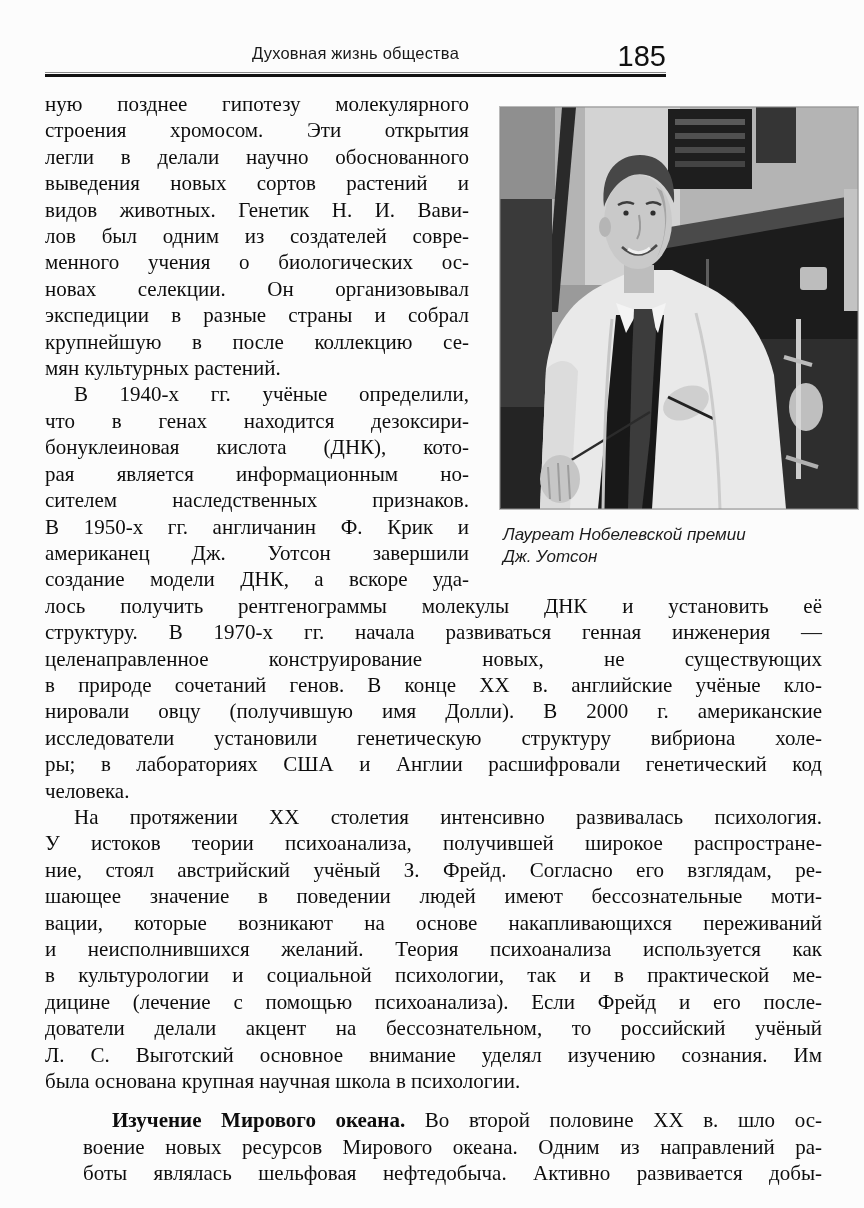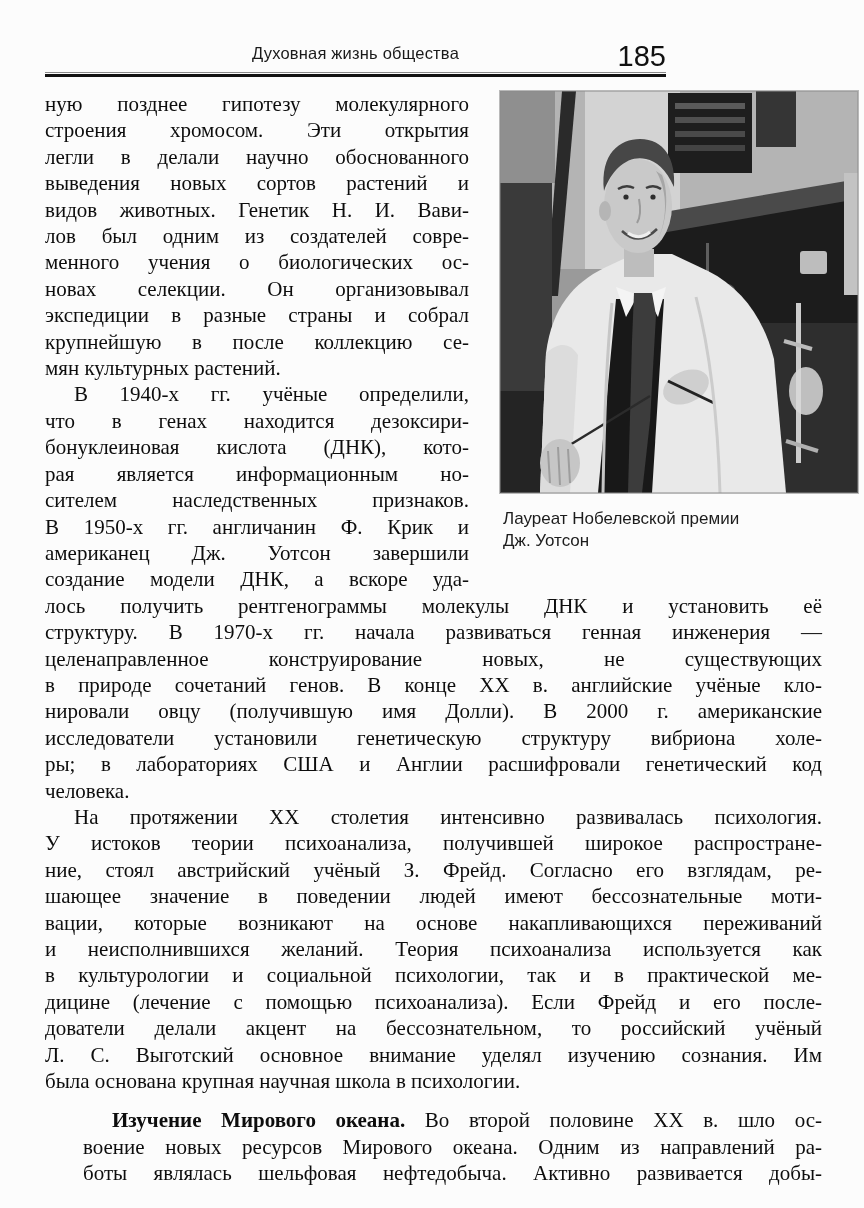--- a/index.html
+++ b/index.html
@@ -9,21 +9,21 @@
     font-family:"Liberation Serif","DejaVu Serif",serif;
   }
   .page{position:relative;width:708px;height:1208px;padding:44px 42px 0 45px;box-sizing:border-box;}
   
   .running-head{position:relative;height:24px;font-family:"Liberation Sans","DejaVu Sans",sans-serif;}
   .rh-title{display:block;text-align:center;font-size:16.5px;color:#1a1a1a;letter-spacing:.2px;}
   .rh-page{position:absolute;right:0;top:-4px;font-size:29px;color:#111;}
   .rule{margin-top:4px;height:5px;width:100%;
     background:linear-gradient(to bottom,#8a8a8a 0 1px,transparent 1px 2px,#121212 2px 5px);}
   
-  .top-section{display:flex;margin-top:14px;align-items:flex-start;}
+  .top-section{display:flex;margin-top:14px;align-items:center;}
   .left-col{width:424px;flex:0 0 424px;}
   .photo-col{margin-left:31px;width:358px;flex:0 0 358px;}
   .photo-frame{width:358px;height:402px;line-height:0;outline:1px solid #b9b9b9;}
   .photo-caption{margin-top:15px;font-family:"Liberation Sans","DejaVu Sans",sans-serif;
     font-size:17px;line-height:22px;color:#1c1c1c;padding-left:3px;}
   
   .bodytext{font-size:21px;line-height:26.4px;color:#0d0d0d;}
   .main-text{width:777px;}
   .para{margin:0;}
   .para.gap-before{margin-top:13px;margin-left:38px;}
@@ -63,21 +63,21 @@
           <div class="line j">что в генах находится дезоксири-</div>
           <div class="line j">бонуклеиновая кислота (ДНК), кото-</div>
           <div class="line j">рая является информационным но-</div>
           <div class="line j">сителем наследственных признаков.</div>
           <div class="line j">В 1950-х гг. англичанин Ф. Крик и</div>
           <div class="line j">американец Дж. Уотсон завершили</div>
           <div class="line j">создание модели ДНК, а вскоре уда-</div>
         </div>
       </div>
 
-    <figure class="photo-col" style="margin:0 0 8px 31px;">
+    <figure class="photo-col" style="margin:0 0 8px 31px;font-style:italic;">
       <div class="photo-frame">
         <svg width="358" height="402" viewBox="0 0 358 402" xmlns="http://www.w3.org/2000/svg">
 
           <rect width="358" height="402" fill="#9a9a9a"></rect>
           <rect x="0" y="0" width="358" height="178" fill="#b4b4b4"></rect>
           <rect x="85" y="0" width="95" height="178" fill="#d3d3d3"></rect>
           <rect x="0" y="0" width="55" height="92" fill="#8f8f8f"></rect>
 
           <path d="M62,0 L76,0 L58,205 L46,205 Z" fill="#2a2a2a"></path>
 

